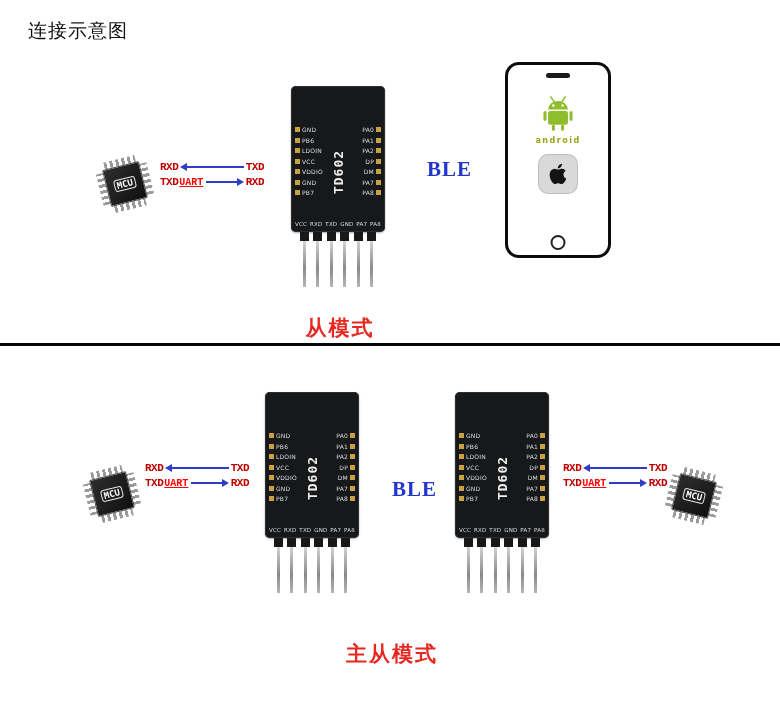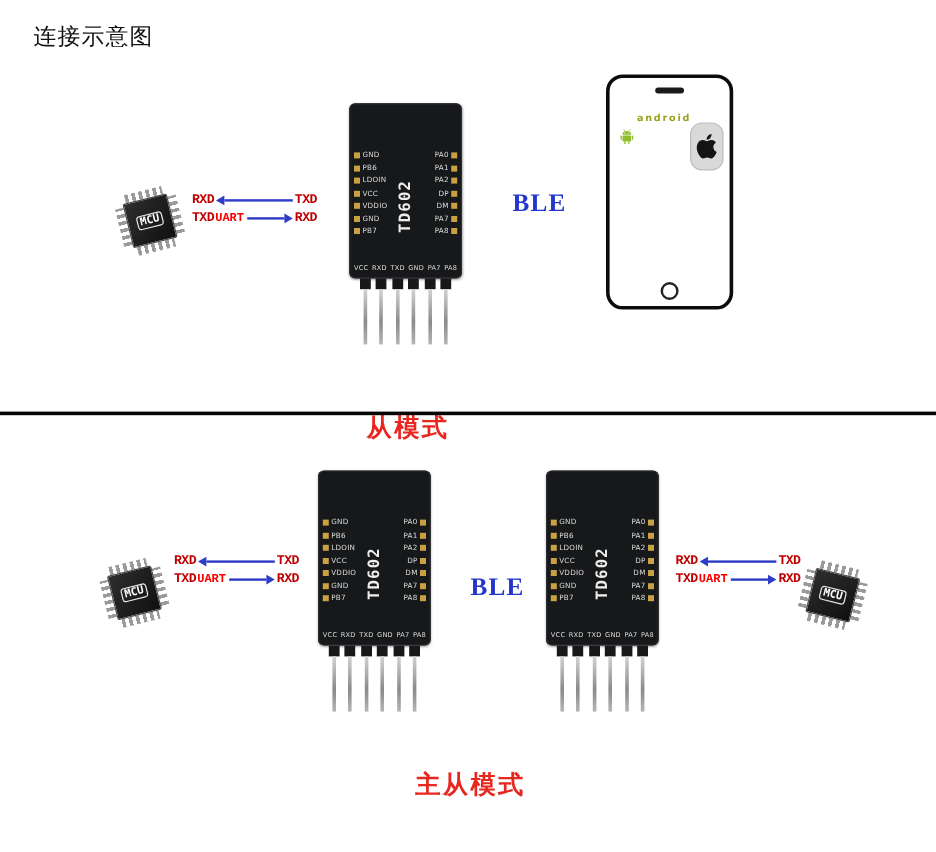--- a/index.html
+++ b/index.html
@@ -40,21 +40,21 @@
   .mp-bottom { left: 12px; right: 12px; bottom: 2px; height: 7px; background: repeating-linear-gradient(90deg, #9a9a9a 0 3px, transparent 3px 6px); }
   .mp-left   { top: 12px; bottom: 12px; left: 2px;   width: 7px;  background: repeating-linear-gradient(0deg,  #9a9a9a 0 3px, transparent 3px 6px); }
   .mp-right  { top: 12px; bottom: 12px; right: 2px;  width: 7px;  background: repeating-linear-gradient(0deg,  #9a9a9a 0 3px, transparent 3px 6px); }
 
   
   .uart { position: absolute; width: 104px; display: flex; flex-direction: column; gap: 1px; }
   .uart-row { display: flex; align-items: center; height: 14px; }
   .sig { font: bold 11px "Liberation Mono", monospace; color: #c00000; letter-spacing: -0.5px; }
   .bus {
     font: bold 10px "Liberation Mono", monospace; color: #ff0000;
-    margin: 0 1px;
+    text-decoration: underline; margin: 0 1px;
   }
   .arrow { display: inline-flex; align-items: center; margin: 0 2px; flex: 1; min-width: 10px; }
   .shaft { height: 2px; background: #2f3cc8; flex: 1; }
   .head { width: 0; height: 0; border-top: 4px solid transparent; border-bottom: 4px solid transparent; }
   .hl { border-right: 7px solid #2f3cc8; }
   .hr { border-left: 7px solid #2f3cc8; }
 
   
   .module { position: absolute; width: 94px; height: 202px; }
   .pcb {
@@ -106,21 +106,21 @@
   .phone {
     position: absolute; left: 505px; top: 62px; width: 106px; height: 196px;
     border: 3px solid #0c0c0c; border-radius: 14px; background: #fff;
   }
   .speaker {
     position: absolute; top: 8px; left: 50%; transform: translateX(-50%);
     width: 24px; height: 5px; border-radius: 3px; background: #1a1a1a;
   }
   .screen {
     position: absolute; top: 28px; left: 6px; right: 6px; bottom: 26px;
-    display: flex; flex-direction: row; 
+    display: flex; flex-direction: column; align-items: center;
   }
   .android-robot { width: 46px; height: 42px; }
   .android-text {
     font: bold 8px "DejaVu Sans", sans-serif; color: #9aa31e;
     letter-spacing: 1.5px; margin-top: 1px;
   }
   .apple-badge {
     margin-top: 10px; width: 38px; height: 38px; border-radius: 9px;
     background: #d9d9d9; box-shadow: 0 0 0 1px #bdbdbd;
     display: flex; align-items: center; justify-content: center;
@@ -287,21 +287,21 @@
     <div class="android-text">android</div>
     <div class="apple-badge">
       <svg viewBox="0 0 24 24" xmlns="http://www.w3.org/2000/svg">
         <path fill="#141414" d="M17.05 12.54c-.03-2.38 1.94-3.52 2.03-3.58-1.11-1.62-2.83-1.84-3.44-1.86-1.46-.15-2.85.86-3.59.86-.74 0-1.88-.84-3.09-.82-1.59.02-3.06.93-3.88 2.35-1.65 2.87-.42 7.12 1.19 9.45.79 1.14 1.73 2.42 2.96 2.37 1.19-.05 1.64-.77 3.08-.77 1.44 0 1.84.77 3.1.75 1.28-.02 2.09-1.16 2.87-2.31.9-1.32 1.27-2.6 1.29-2.67-.03-.01-2.48-.95-2.52-3.77zM14.66 5.5c.66-.8 1.1-1.91.98-3.02-.95.04-2.1.63-2.78 1.43-.61.71-1.14 1.84-1 2.93 1.06.08 2.14-.54 2.8-1.34z"></path>
       </svg>
     </div>
   </div>
   <div class="home-btn"></div>
 </div>
 
-<div class="mode" style="left:270px; top:314px; width:140px;margin-top:28px;">从模式</div>
+<div class="mode" style="left:270px; top:314px; width:140px;">从模式</div>
 
 <div class="divider"></div>
 
 <div class="mcu" style="left:84px; top:466px;">
   <div class="mcu-rot">
     <span class="mcu-pins mp-top"></span>
     <span class="mcu-pins mp-bottom"></span>
     <span class="mcu-pins mp-left"></span>
     <span class="mcu-pins mp-right"></span>
     <div class="mcu-body">

